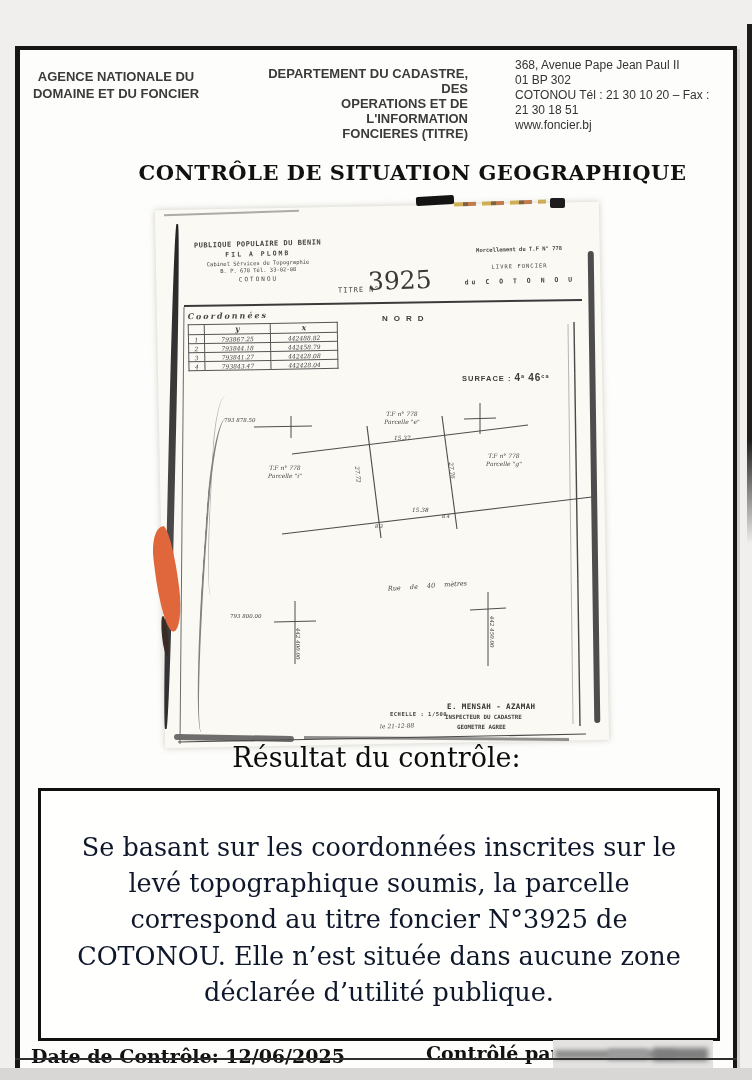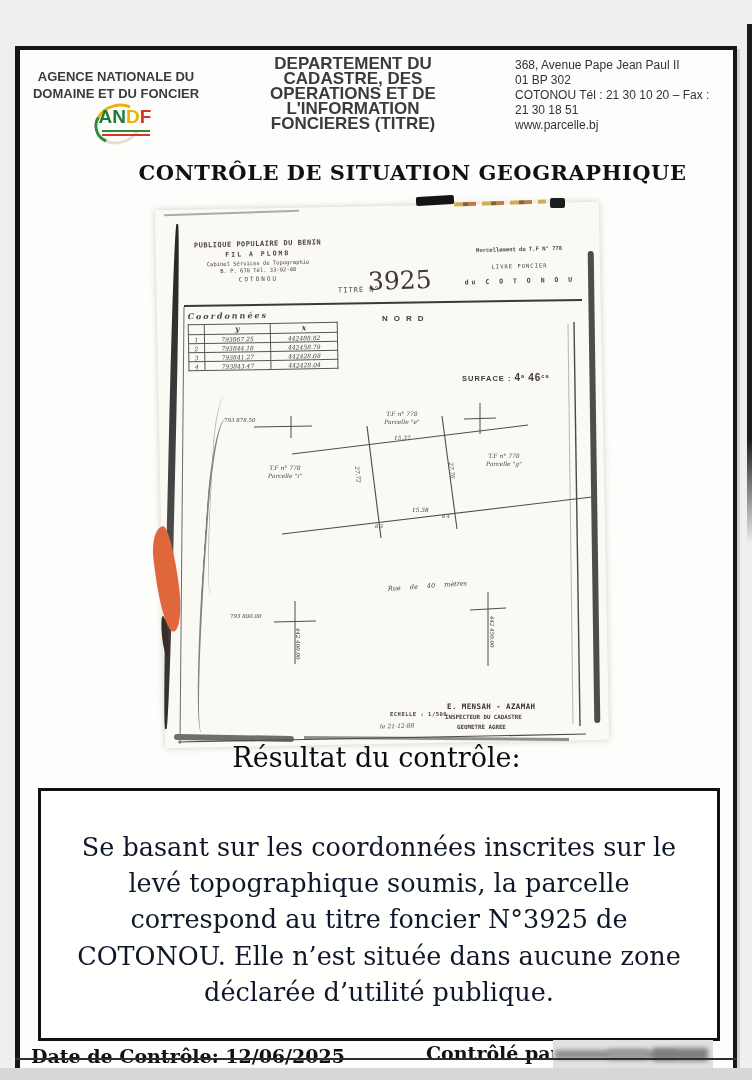--- a/index.html
+++ b/index.html
@@ -16,21 +16,21 @@
     position:absolute;left:15px;top:22px;width:722px;height:1032px;
     box-sizing:border-box;border:4px solid #161616;border-left-width:5px;
     background:#fdfdfb;box-shadow:3px 3px 0 #d2d1ce;margin-top:24px;
   }
   .under-line{position:absolute;left:15px;top:1058px;width:722px;height:2px;background:#2e2e2e;}
   .bottom-strip{position:absolute;left:0;bottom:0;width:752px;height:12px;background:#d8d7d5;}
   .right-edge{position:absolute;right:0;top:24px;width:5px;height:520px;background:linear-gradient(#1d1d1d 80%,rgba(29,29,29,0));}
 
   
   .hdr-left{left:11px;top:18px;width:170px;text-align:center;font-size:13px;font-weight:bold;color:#3b3b3b;line-height:17px;}
-  .hdr-center{left:218px;top:6px;width:230px;text-align:center;font-size:17px;font-weight:bold;color:#3b3b3b;line-height:15px;}
+  .hdr-center{left:218px;top:16px;width:230px;text-align:right;font-size:13px;font-weight:bold;color:#3b3b3b;line-height:15px;}
   .hdr-right{left:495px;top:8px;width:210px;text-align:left;font-size:12px;color:#333;line-height:15px;}
 
   
   .logo{left:60px;top:56px;width:90px;height:46px;text-align:center;}
   .logo-arc{position:absolute;left:14px;top:-2px;width:42px;height:34px;border:3px solid transparent;
     border-left-color:#2e8b3a;border-top-color:#f0b100;border-bottom-color:#e5e0c9;border-radius:50%;transform:rotate(-18deg);}
   .logo-letters{position:relative;font-size:19px;font-weight:bold;letter-spacing:0px;font-family:"Liberation Sans",sans-serif;}
   .logo-an{color:#1e7c34;} .logo-d{color:#f0b100;} .logo-f{color:#d9342b;}
   .logo-bar{position:absolute;left:22px;width:48px;height:2px;}
   .logo-bar.g{top:24px;background:#2e8b3a;}
@@ -138,39 +138,33 @@
 </head>
 <body>
 
 <div class="frame">
 
   <div class="abs hdr-left">
     <div>AGENCE NATIONALE DU</div>
     <div>DOMAINE ET DU FONCIER</div>
   </div>
 
-  <div class="abs logo">
-    <span class="logo-arc"></span>
-    <span class="logo-letters"><span class="logo-an">AN</span><span class="logo-d">D</span><span class="logo-f">F</span></span>
-    <span class="logo-bar g"></span>
-    <span class="logo-bar r"></span>
-  </div>
 
   <div class="abs hdr-center">
     <div>DEPARTEMENT DU CADASTRE, DES</div>
     <div>OPERATIONS ET DE L'INFORMATION</div>
     <div>FONCIERES (TITRE)</div>
   </div>
 
   <div class="abs hdr-right">
     <div>368, Avenue Pape Jean Paul II</div>
     <div>01 BP 302</div>
     <div>COTONOU Tél : 21 30 10 20 – Fax :</div>
     <div>21 30 18 51</div>
-    <div>www.parcelle.bj</div>
+    <div>www.foncier.bj</div>
   </div>
 
   <div class="abs doc-title">CONTRÔLE DE SITUATION GEOGRAPHIQUE</div>
 
   <div class="abs scan">
     <div class="scan-paper"></div>
 
     <div class="artifact a-top-line"></div>
     <div class="artifact a-top-blob1"></div>
     <div class="artifact a-top-blob2"></div>

